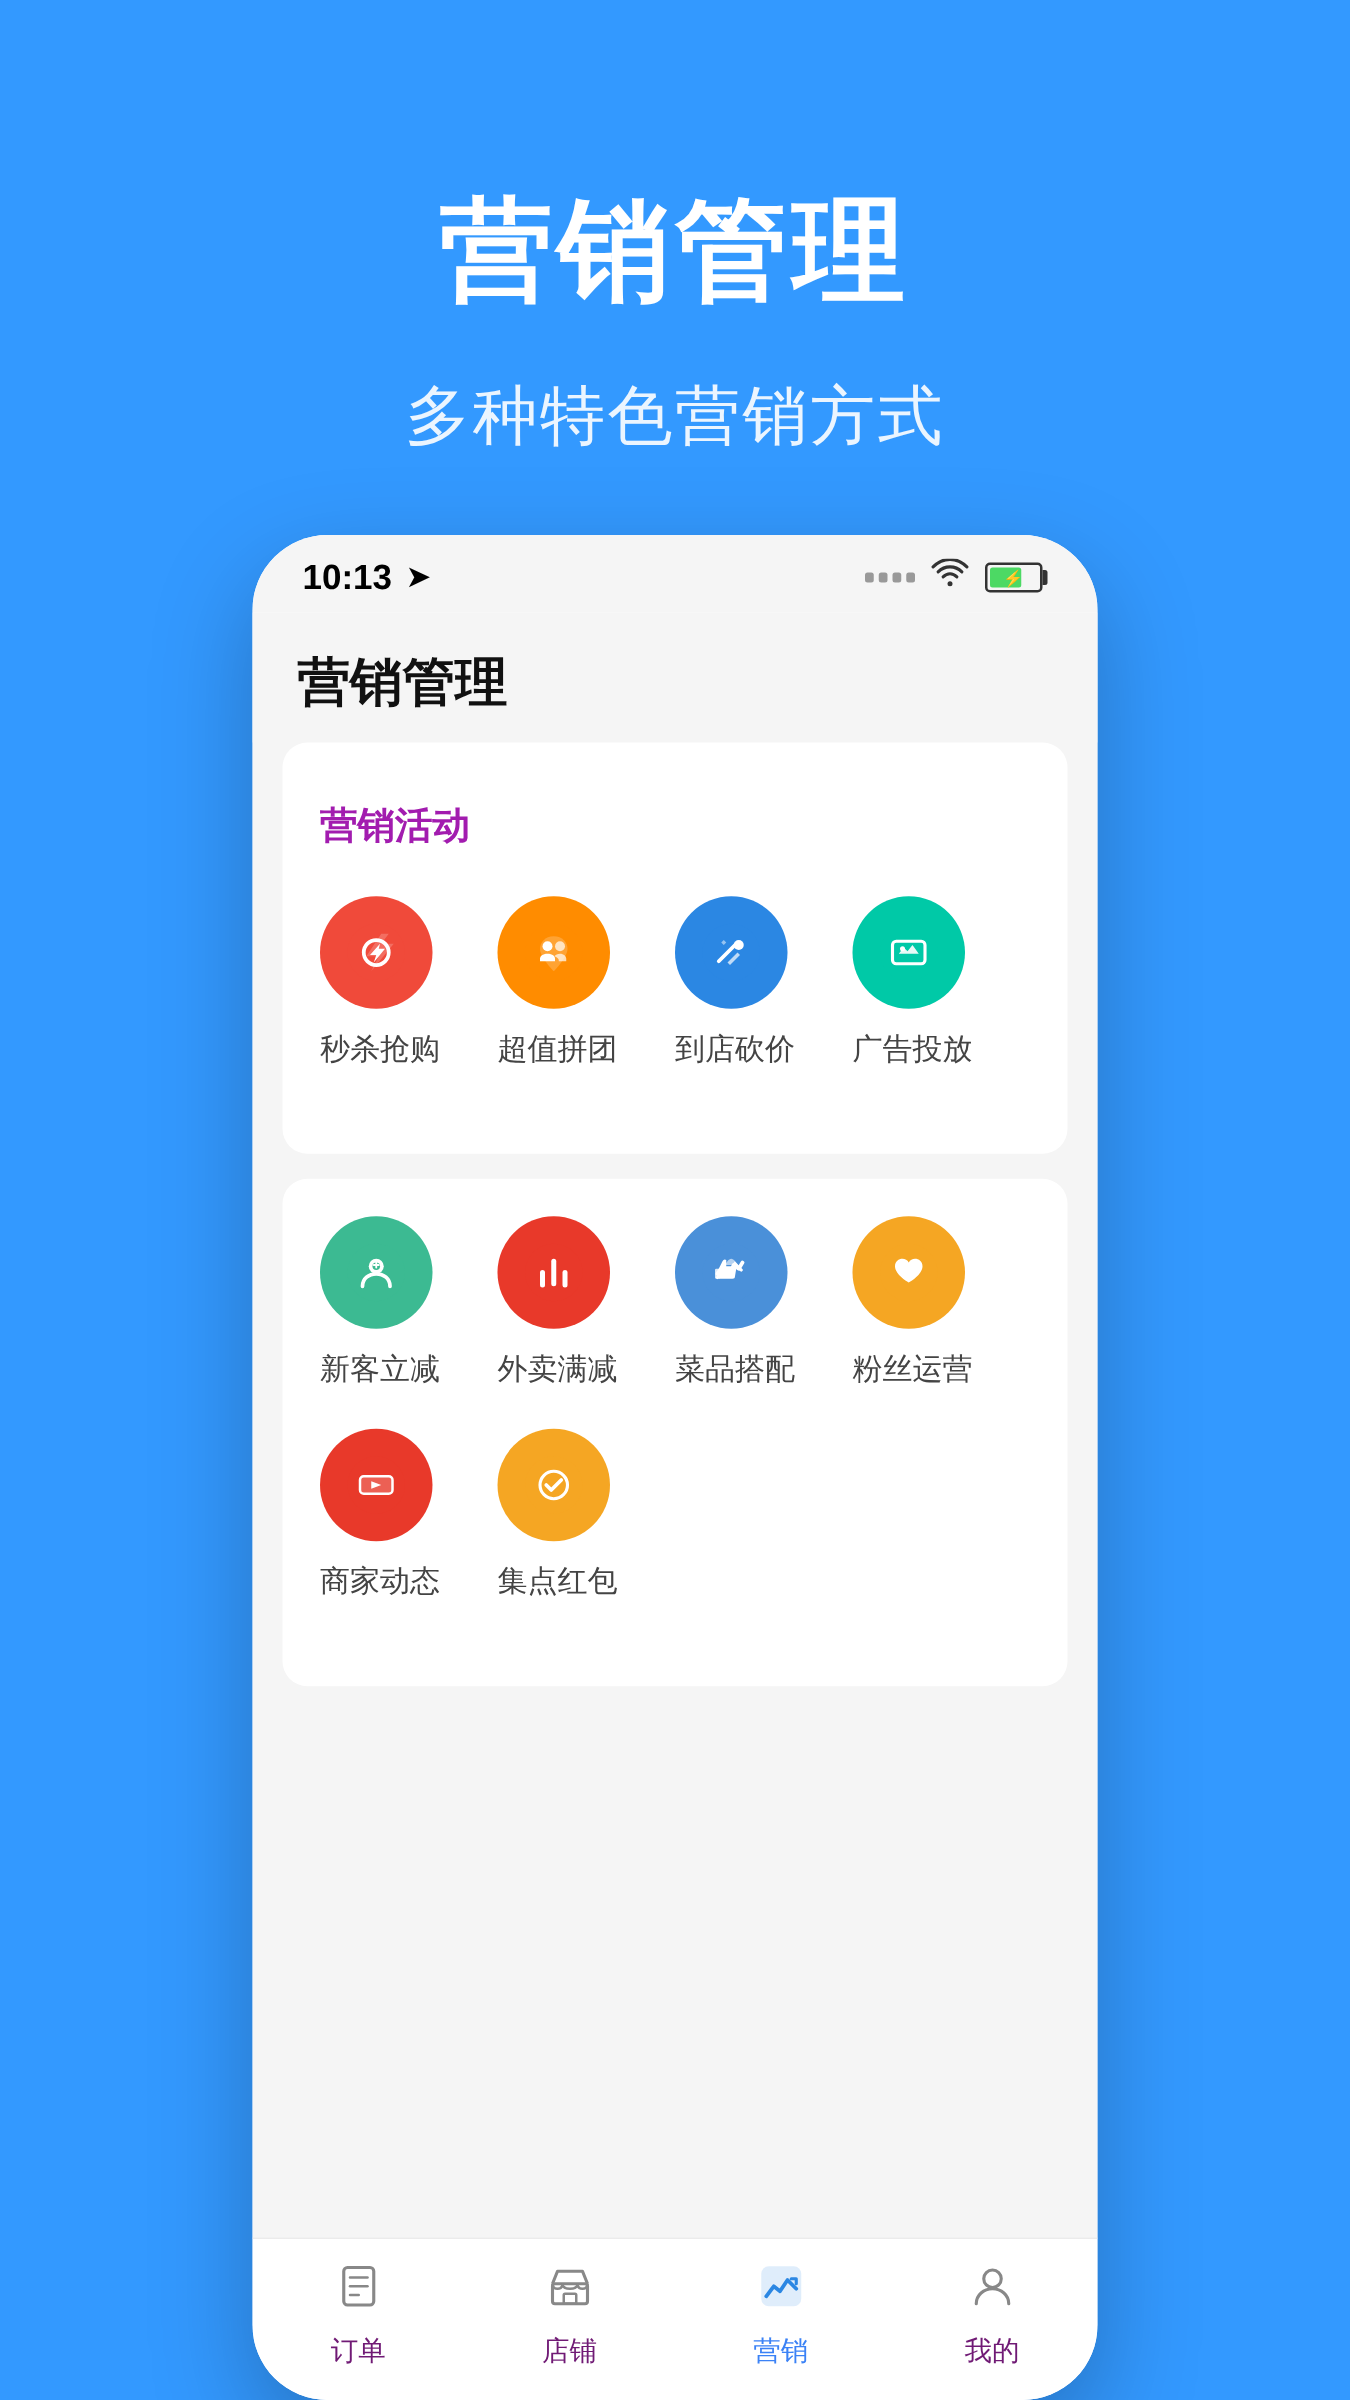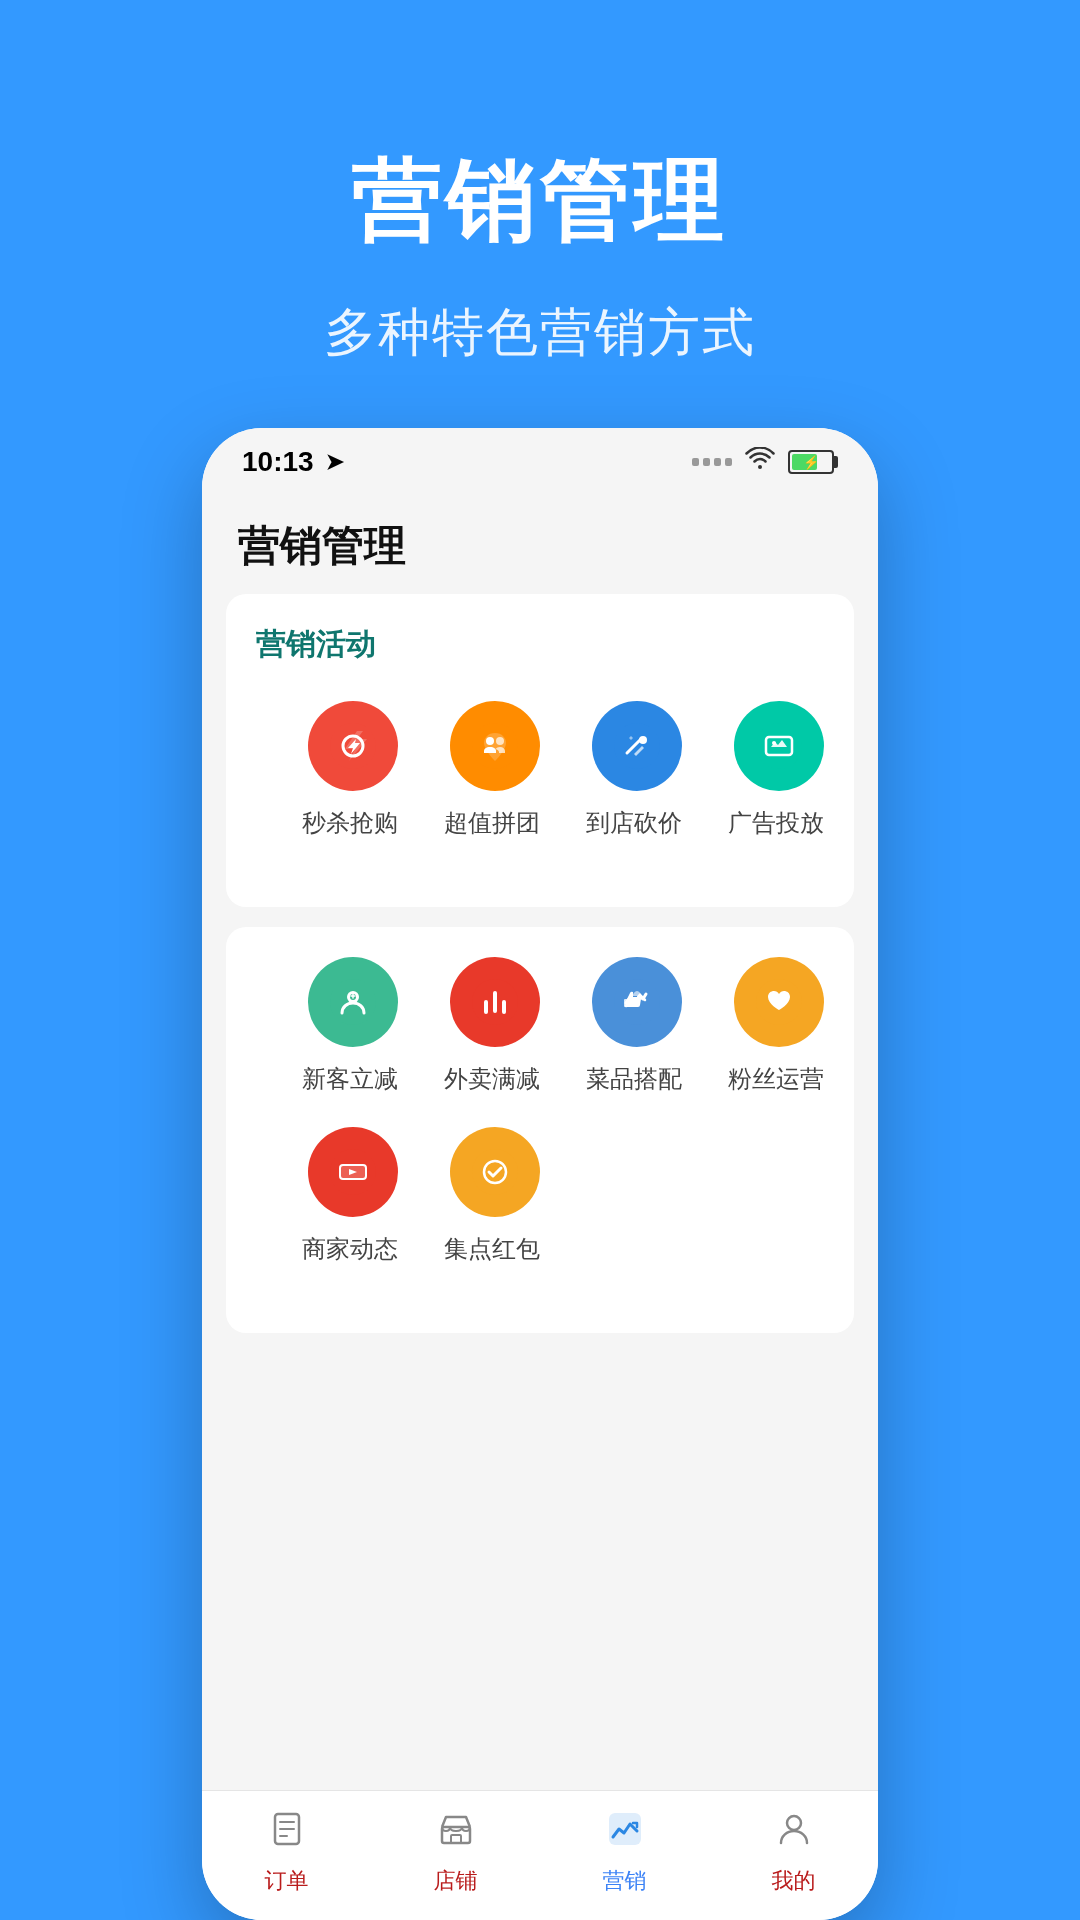--- a/index.html
+++ b/index.html
@@ -97,35 +97,36 @@
     
     .card {
       background: #fff;
       border-radius: 20px;
       margin: 0 24px 20px;
       padding: 30px 30px 36px;
     }
     .card-title {
       font-size: 30px;
       font-weight: 600;
-      color: #0f766e;
+      color: #a21caf;
       margin-bottom: 36px;
+      margin-top: 16px;
     }
 
     
     .icon-grid {
       display: flex;
       flex-wrap: wrap;
       gap: 0;
     }
     .icon-item {
       width: 25%;
       display: flex;
       flex-direction: column;
-      align-items: flex-end;
+      align-items: flex-start;
       margin-bottom: 32px;
       cursor: pointer;
     }
     .icon-circle {
       width: 90px;
       height: 90px;
       border-radius: 50%;
       display: flex;
       align-items: center;
       justify-content: center;
@@ -163,21 +164,21 @@
     }
     .nav-icon {
       font-size: 36px;
       color: #888;
     }
     .nav-icon.active {
       color: #2b87e3;
     }
     .nav-label {
       font-size: 22px;
-      color: #b91c1c;
+      color: #701a75;
     }
     .nav-label.active {
       color: #3b82f6;
     }
   </style>
 </head>
 <body>
 
 <div style="width:1080px; min-height:1920px; background:#3399ff; display:flex; flex-direction:column; align-items:center;">
 

